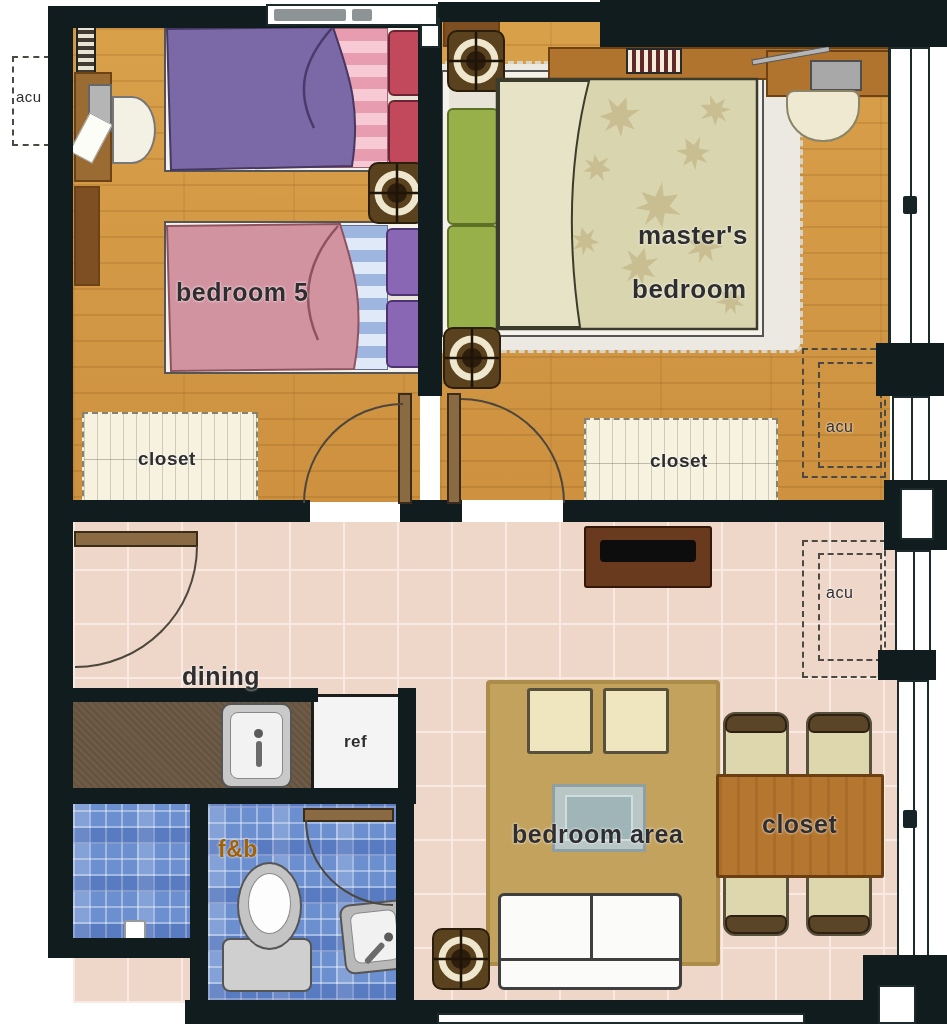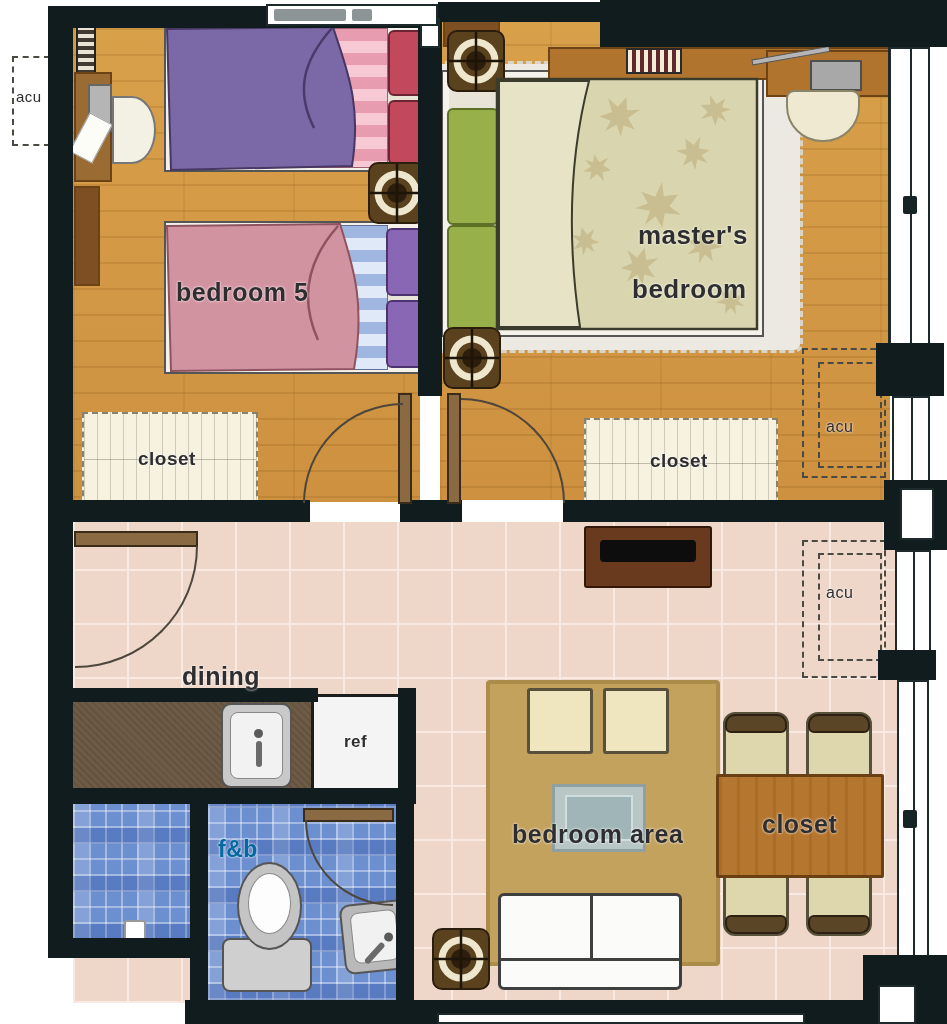--- a/index.html
+++ b/index.html
@@ -287,20 +287,20 @@
   <div class="leaf" style="left:303px;top:808px;width:91px;height:14px;"></div>
   <div class="arc" style="left:305px;top:820px;width:88px;height:86px;border-left-width:2px;border-bottom-width:2px;border-bottom-left-radius:100%;"></div>
 
   <div class="lbl" style="left:176px;top:278px;font-size:25px;">bedroom 5</div>
   <div class="lbl" style="left:638px;top:220px;font-size:26px;">master's</div>
   <div class="lbl" style="left:632px;top:274px;font-size:26px;">bedroom</div>
   <div class="lbl" style="left:138px;top:448px;font-size:19px;">closet</div>
   <div class="lbl" style="left:650px;top:450px;font-size:19px;">closet</div>
   <div class="lbl" style="left:182px;top:662px;font-size:25px;">dining</div>
   <div class="lbl" style="left:344px;top:732px;font-size:17px;">ref</div>
-  <div class="lbl" style="left:218px;top:836px;font-size:23px;color:#0369a1;">f&amp;b</div>
+  <div class="lbl" style="left:218px;top:836px;font-size:23px;color:#a16207;">f&amp;b</div>
   <div class="lbl" style="left:512px;top:820px;font-size:25px;">bedroom area</div>
   <div class="lbl" style="left:762px;top:810px;font-size:25px;">closet</div>
   <div class="lbl" style="left:16px;top:88px;font-size:15px;font-weight:normal;">acu</div>
   <div class="lbl" style="left:826px;top:418px;font-size:16px;font-weight:normal;">acu</div>
   <div class="lbl" style="left:826px;top:584px;font-size:16px;font-weight:normal;">acu</div>
 
 </div>
 
 </body></html>

